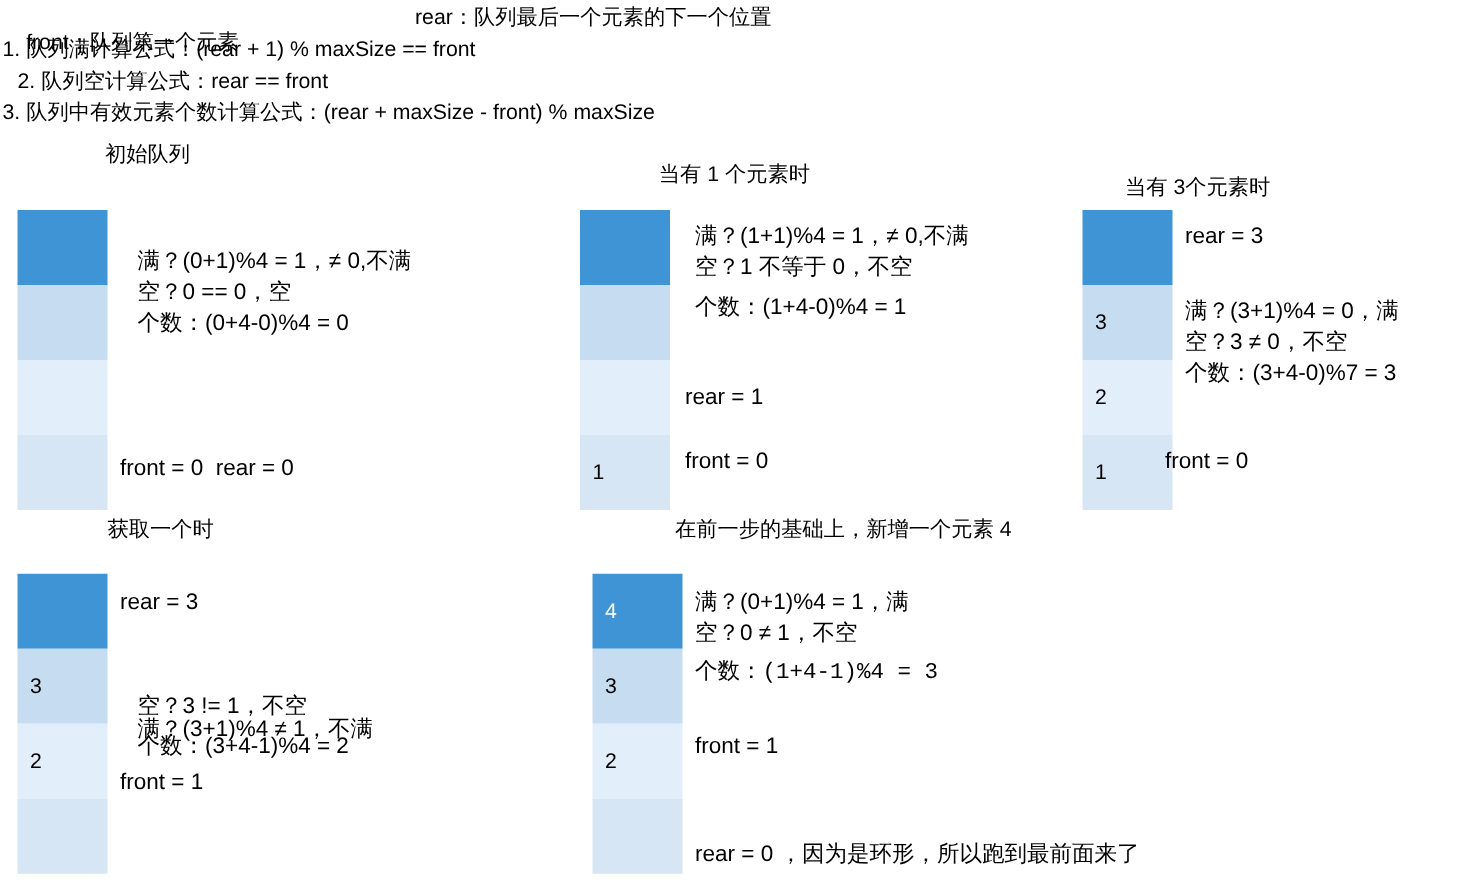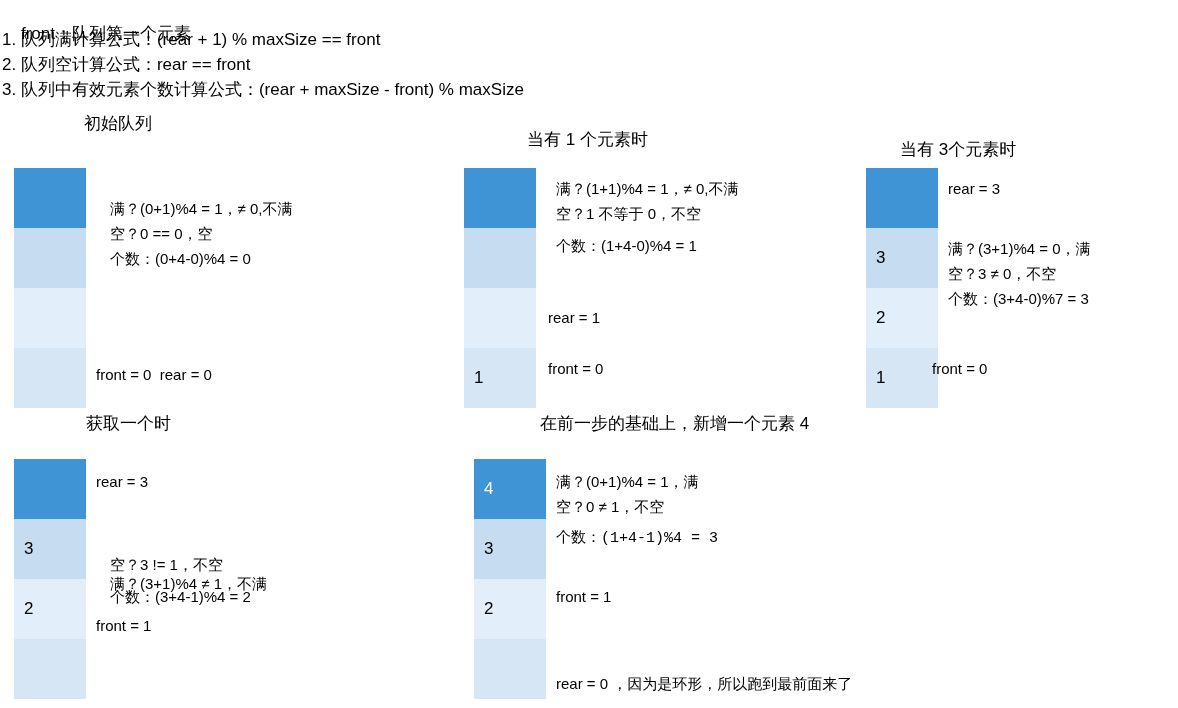--- a/index.html
+++ b/index.html
@@ -35,31 +35,32 @@
     display: flex;
     align-items: center;
     padding-left: 10px;
     color: #000;
   }
   .cell.c-top    { background: #3e94d4; color: #ffffff; }
   .cell.c-l1     { background: #c6dcf0; }
   .cell.c-l2     { background: #d6e6f5; }
   .cell.c-l3     { background: #e2eefa; }
 
-  .note { position: absolute; font-size: 15px; line-height: 25px; white-space: pre; }
+  .note { position: absolute; font-size: 18px; line-height: 25px; white-space: pre; }
 </style>
 </head>
 <body>
 
 <div class="abs" id="header-block">
   <div class="hdr abs" id="header-line-0" style="left:0;top:2px;">
     <span>front：队列第一个元素</span>
+    <span class="rear-part">rear：队列最后一个元素的下一个位置</span>
   </div>
   <div class="txt abs" style="left:0;top:27px;">1. 队列满计算公式：(rear + 1) % maxSize == front</div>
-  <div class="txt abs" style="left:0;top:52px;">2. 队列空计算公式：rear == front</div>
+  <div class="txt abs" style="left:12px;top:52px;">2. 队列空计算公式：rear == front</div>
   <div class="txt abs" style="left:0;top:77px;">3. 队列中有效元素个数计算公式：(rear + maxSize - front) % maxSize</div>
 </div>
 
 <div class="caption abs" style="left:84px;top:112px;">初始队列</div>
 <div class="queue" style="left:14px;top:168px;">
   <div class="cell c-top"></div>
   <div class="cell c-l1"></div>
   <div class="cell c-l3"></div>
   <div class="cell c-l2"></div>
 </div>

